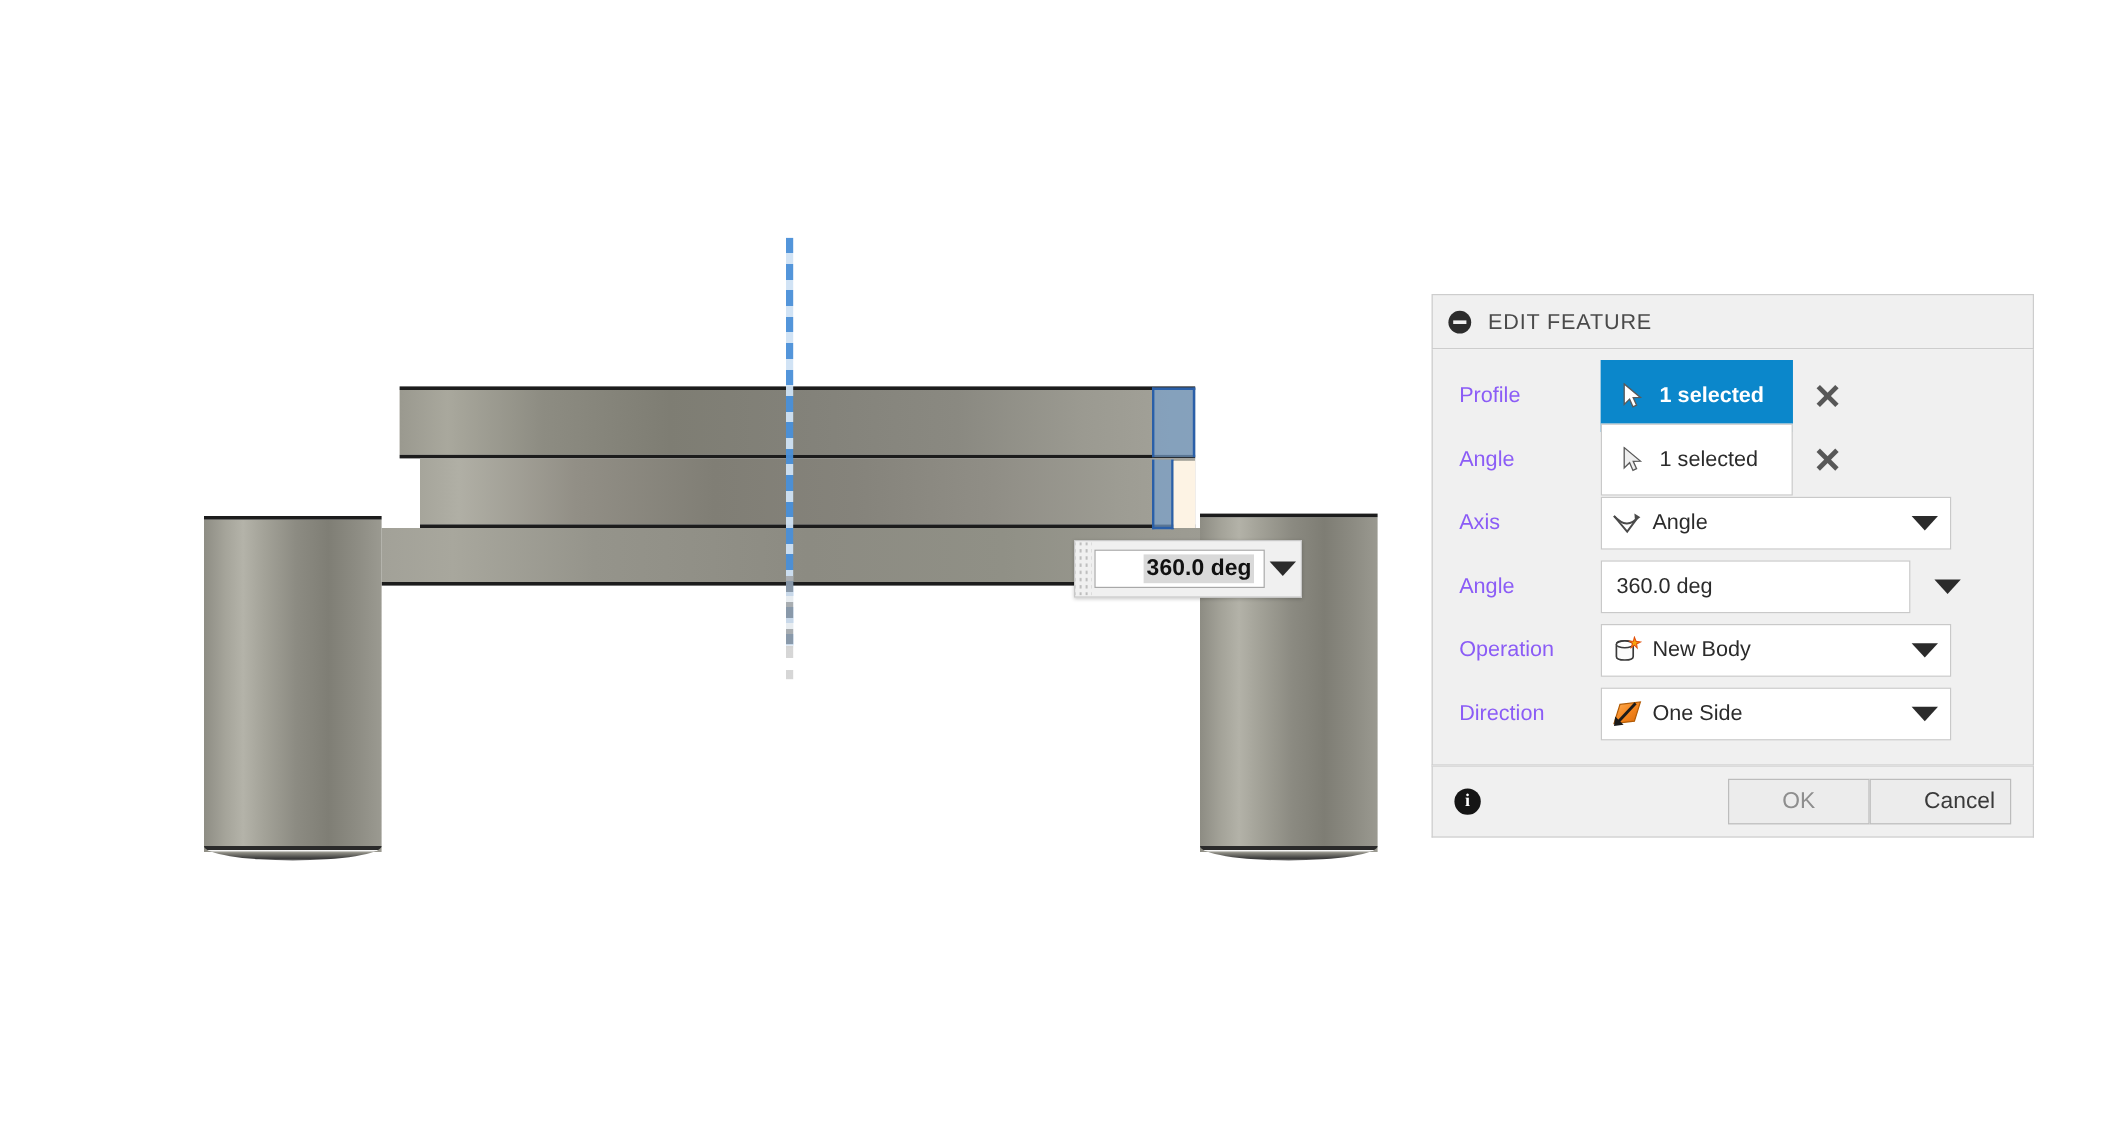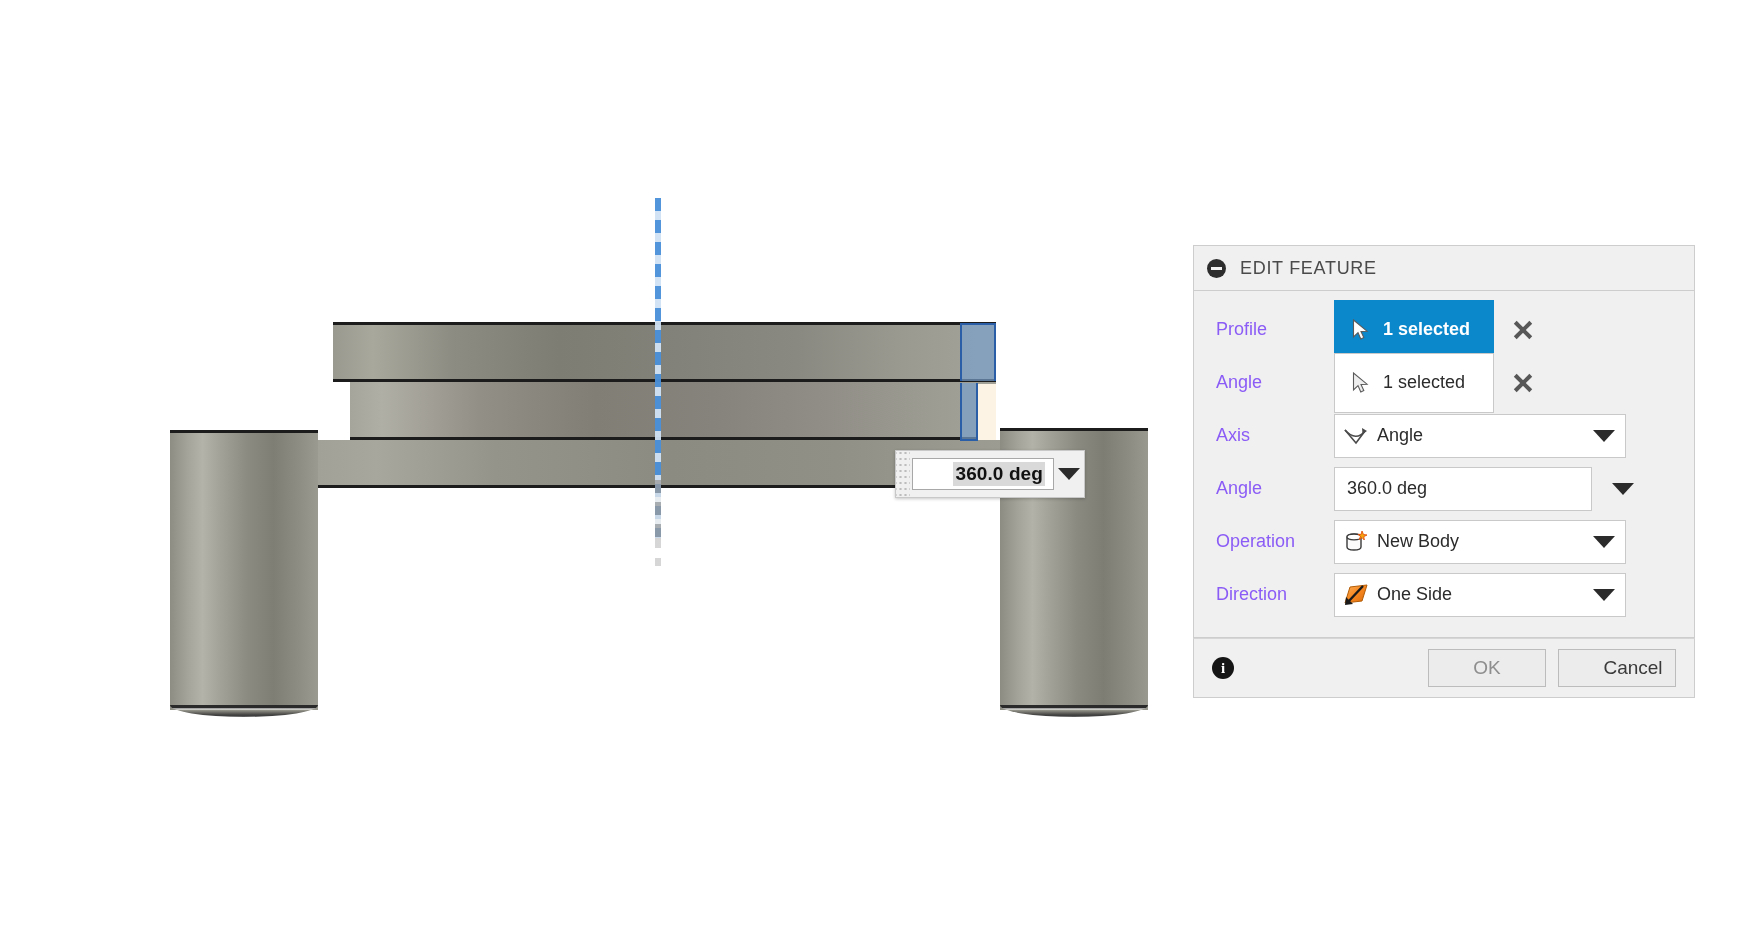--- a/index.html
+++ b/index.html
@@ -375,21 +375,20 @@
   .footer-btn {
     height: 38px;
     min-width: 118px;
     background: #ececec;
     border: 1px solid #bcbcbc;
     font-size: 19px;
     display: flex;
     align-items: center;
     justify-content: center;
     cursor: pointer;
-    margin-left: 12px;
     box-sizing: border-box;
   }
   #ok-button { color: #8e8e8e; }
   #cancel-button { color: #3a3a3a; padding-left: 32px; }
 
   
   .icon-slot {
     width: 26px; height: 26px;
     flex: 0 0 auto;
     display: flex;

